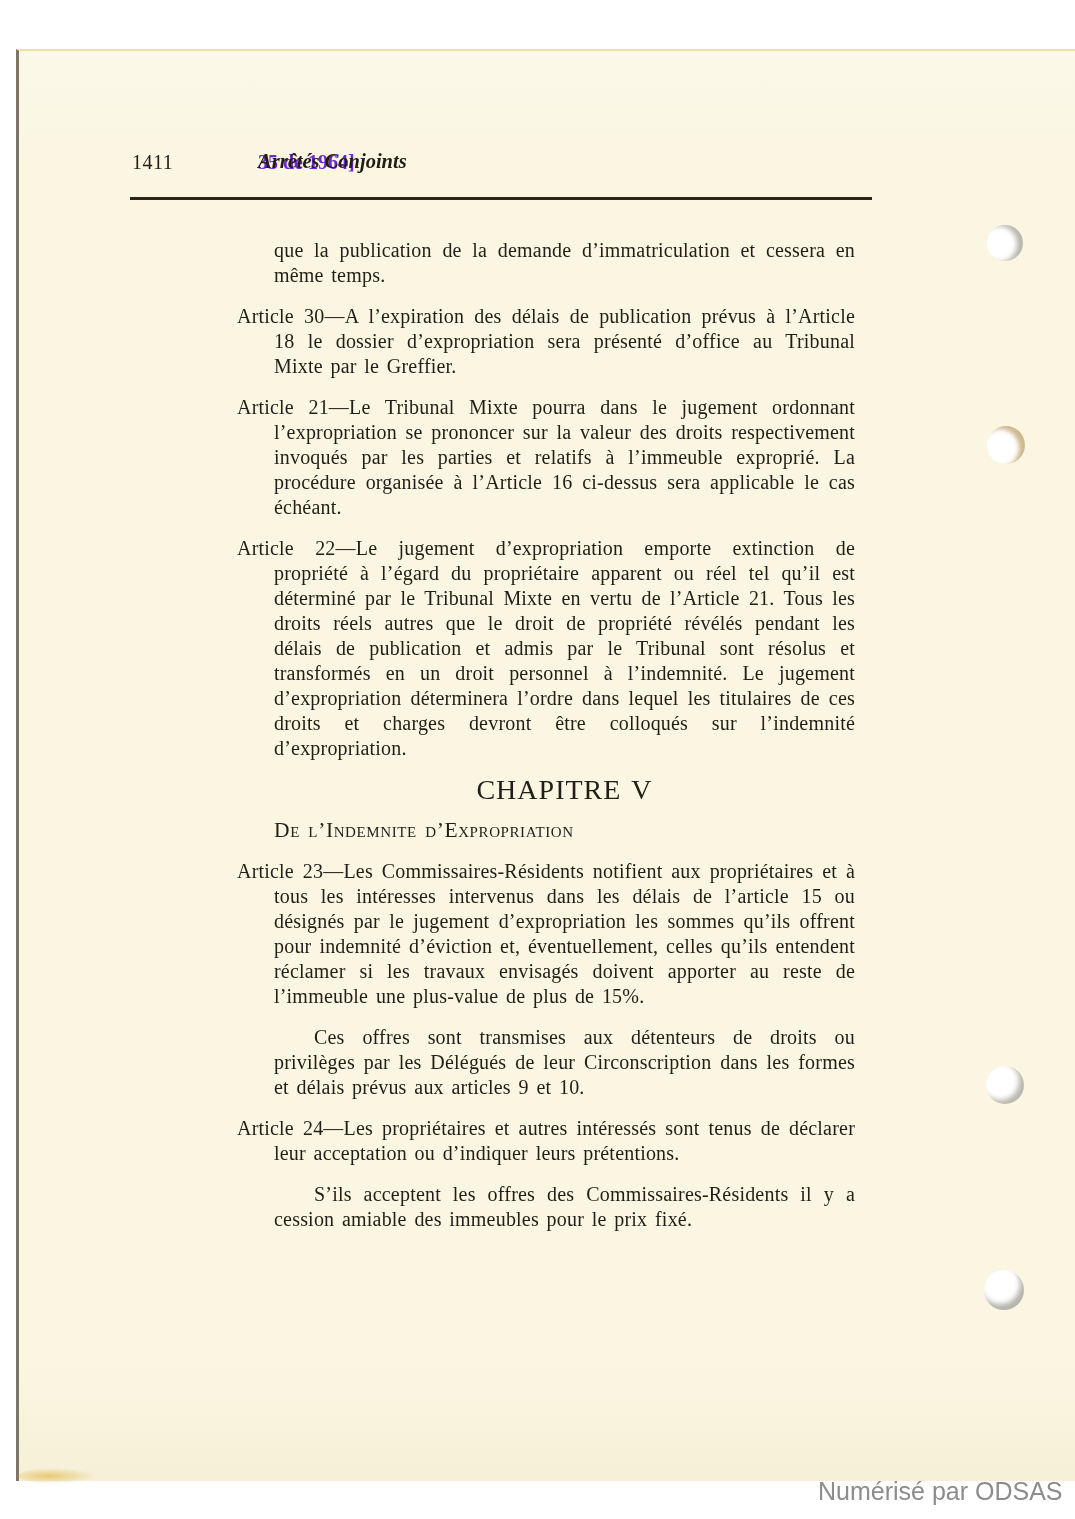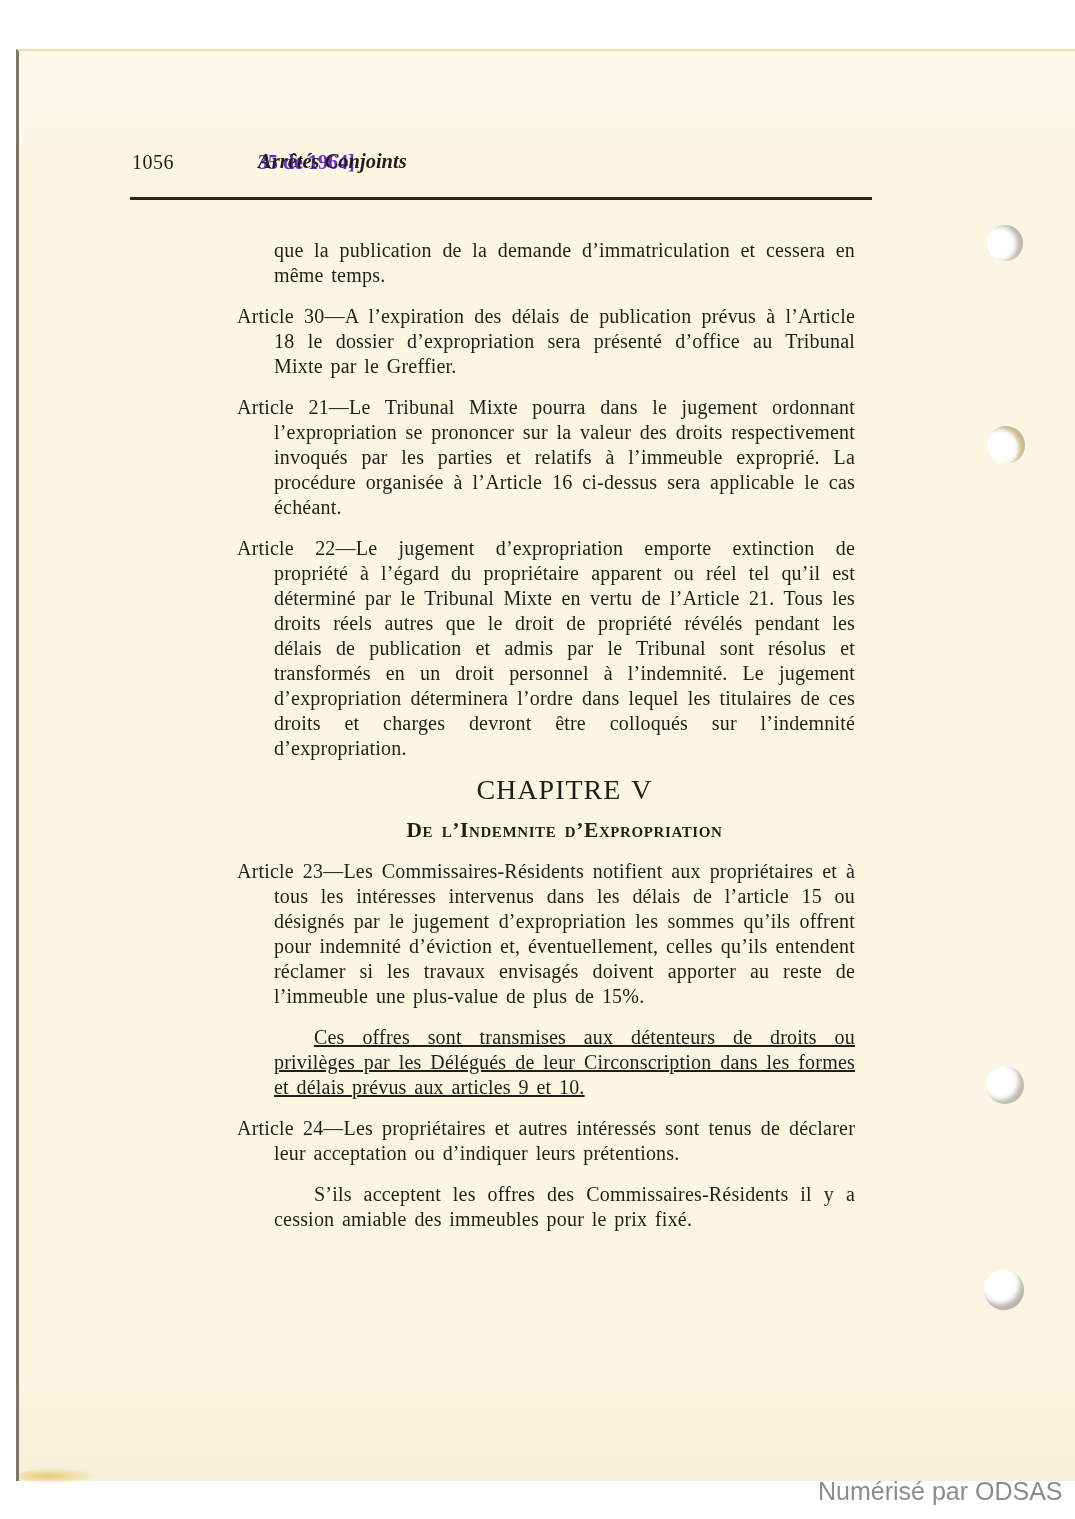--- a/index.html
+++ b/index.html
@@ -90,26 +90,26 @@
   #p-art-20    { margin-top: 23px; }
   #p-art-21    { margin-top: 18px; }
   #p-art-22    { margin-top: 15px; }
   #chapter-heading {
     margin-top: 31px;
     text-align: center; text-indent: 0;
     font-size: 28px; letter-spacing: 1px;
   }
   #chapter-subheading {
     margin-top: 16px;
-    text-align: center; text-indent: 0;
+    text-align: left; text-indent: 0;
     font-variant: small-caps;
-    font-size: 21.5px; letter-spacing: .6px; font-weight: bold;
+    font-size: 21.5px; letter-spacing: .6px;
   }
   #p-art-23    { margin-top: 11px; }
-  #p-art-23-sub{ margin-top: 2px; text-decoration: underline; }
+  #p-art-23-sub{ margin-top: 2px; }
   #p-art-24    { margin-top: 16px; }
   #p-art-24-sub{ margin-top: 8px; }
 
   
   #watermark {
     position: absolute; left: 818px; top: 1477px;
     font-family: "Liberation Sans", sans-serif;
     font-size: 25px; color: #8c8c8c;
     white-space: nowrap;
   }
@@ -121,21 +121,21 @@
 
   <div id="paper"></div>
 
   <div id="stain"></div>
 
   <div id="hole-1" class="hole"></div>
   <div id="hole-2" class="hole"></div>
   <div id="hole-3" class="hole"></div>
   <div id="hole-4" class="hole"></div>
 
-  <div id="page-number">1056</div>
+  <div id="page-number">1411</div>
   <div id="gazette-ref">35 de 1964]</div>
   <div id="running-title">Arrêtés Conjoints</div>
   <div id="header-rule"></div>
 
   <div id="text-column">
     <p id="p-intro-1" class="p-cont">que la publication de la demande d’immatriculation et cessera en même temps.</p>
     <p id="p-art-20" class="p-art">Article 30—A l’expiration des délais de publication prévus à l’Article 18 le dossier d’expropriation sera présenté d’office au Tribunal Mixte par le Greffier.</p>
     <p id="p-art-21" class="p-art">Article 21—Le Tribunal Mixte pourra dans le jugement ordonnant l’expropriation se prononcer sur la valeur des droits respectivement invoqués par les parties et relatifs à l’immeuble exproprié. La procédure organisée à l’Article 16 ci-dessus sera applicable le cas échéant.</p>
     <p id="p-art-22" class="p-art">Article 22—Le jugement d’expropriation emporte extinction de propriété à l’égard du propriétaire apparent ou réel tel qu’il est déterminé par le Tribunal Mixte en vertu de l’Article 21. Tous les droits réels autres que le droit de propriété révélés pendant les délais de publication et admis par le Tribunal sont résolus et transformés en un droit personnel à l’indemnité. Le jugement d’expropriation déterminera l’ordre dans lequel les titulaires de ces droits et charges devront être colloqués sur l’indemnité d’expropriation.</p>
     <p id="chapter-heading">CHAPITRE V</p>

